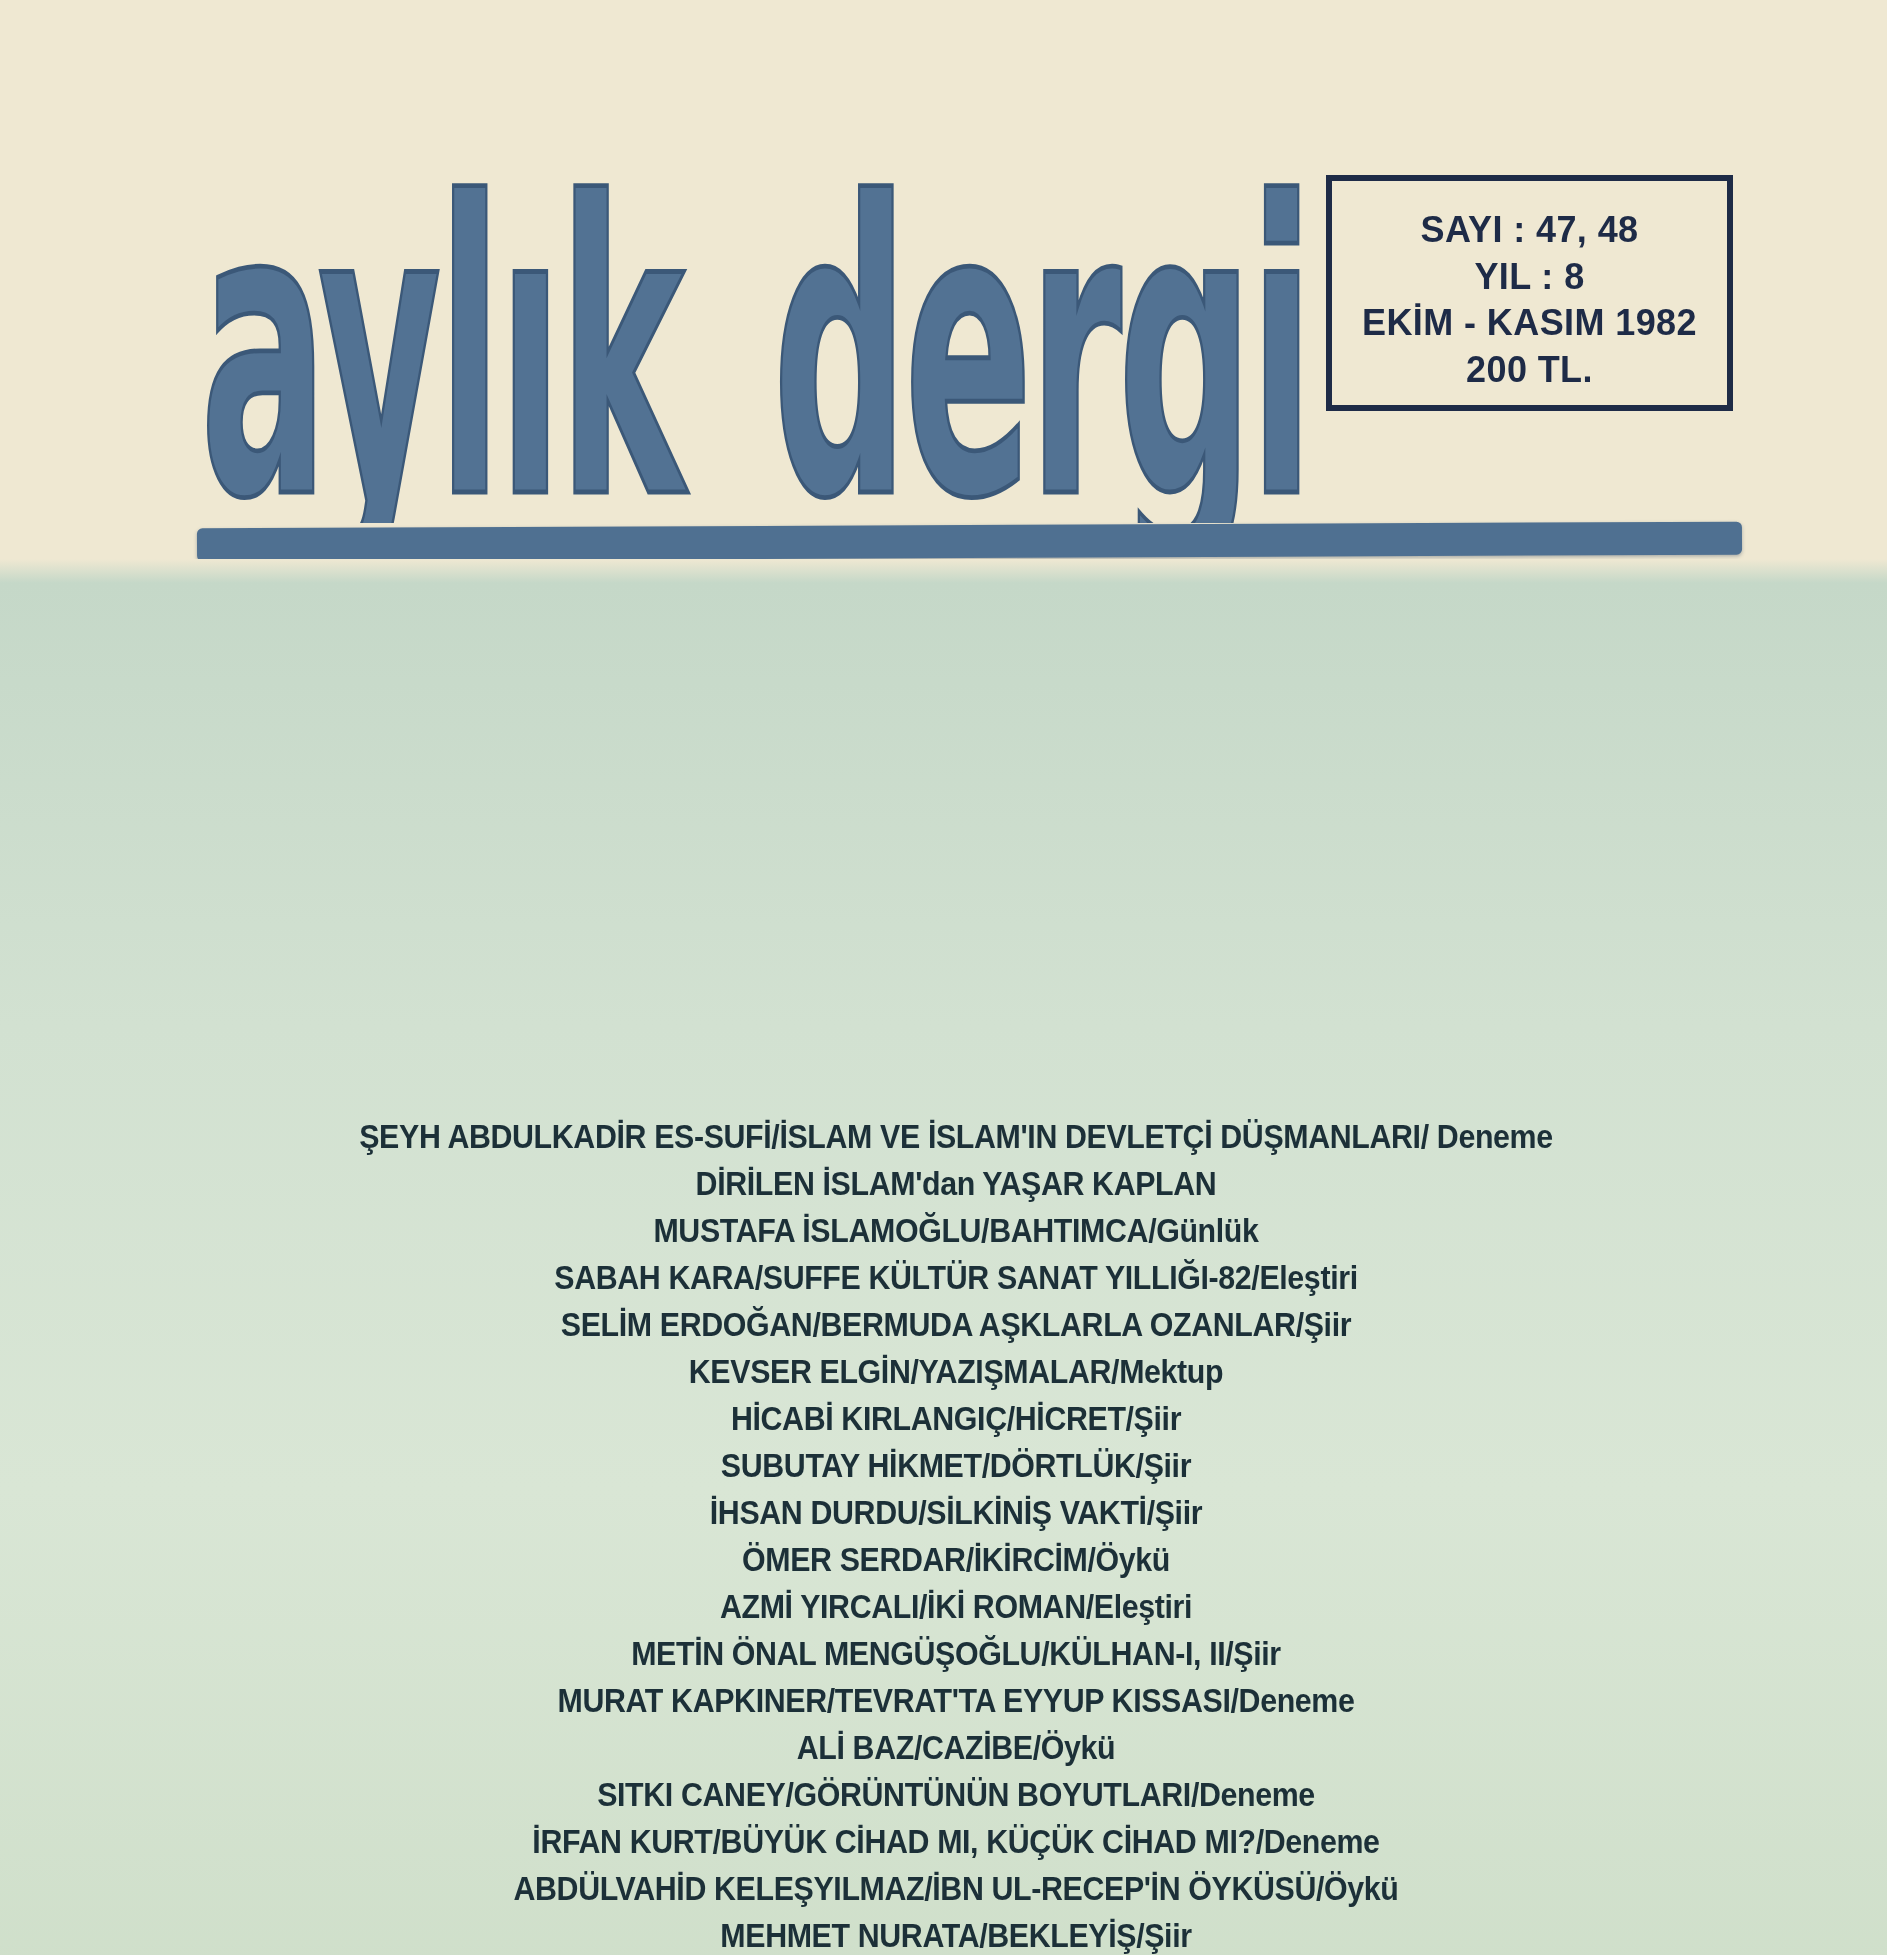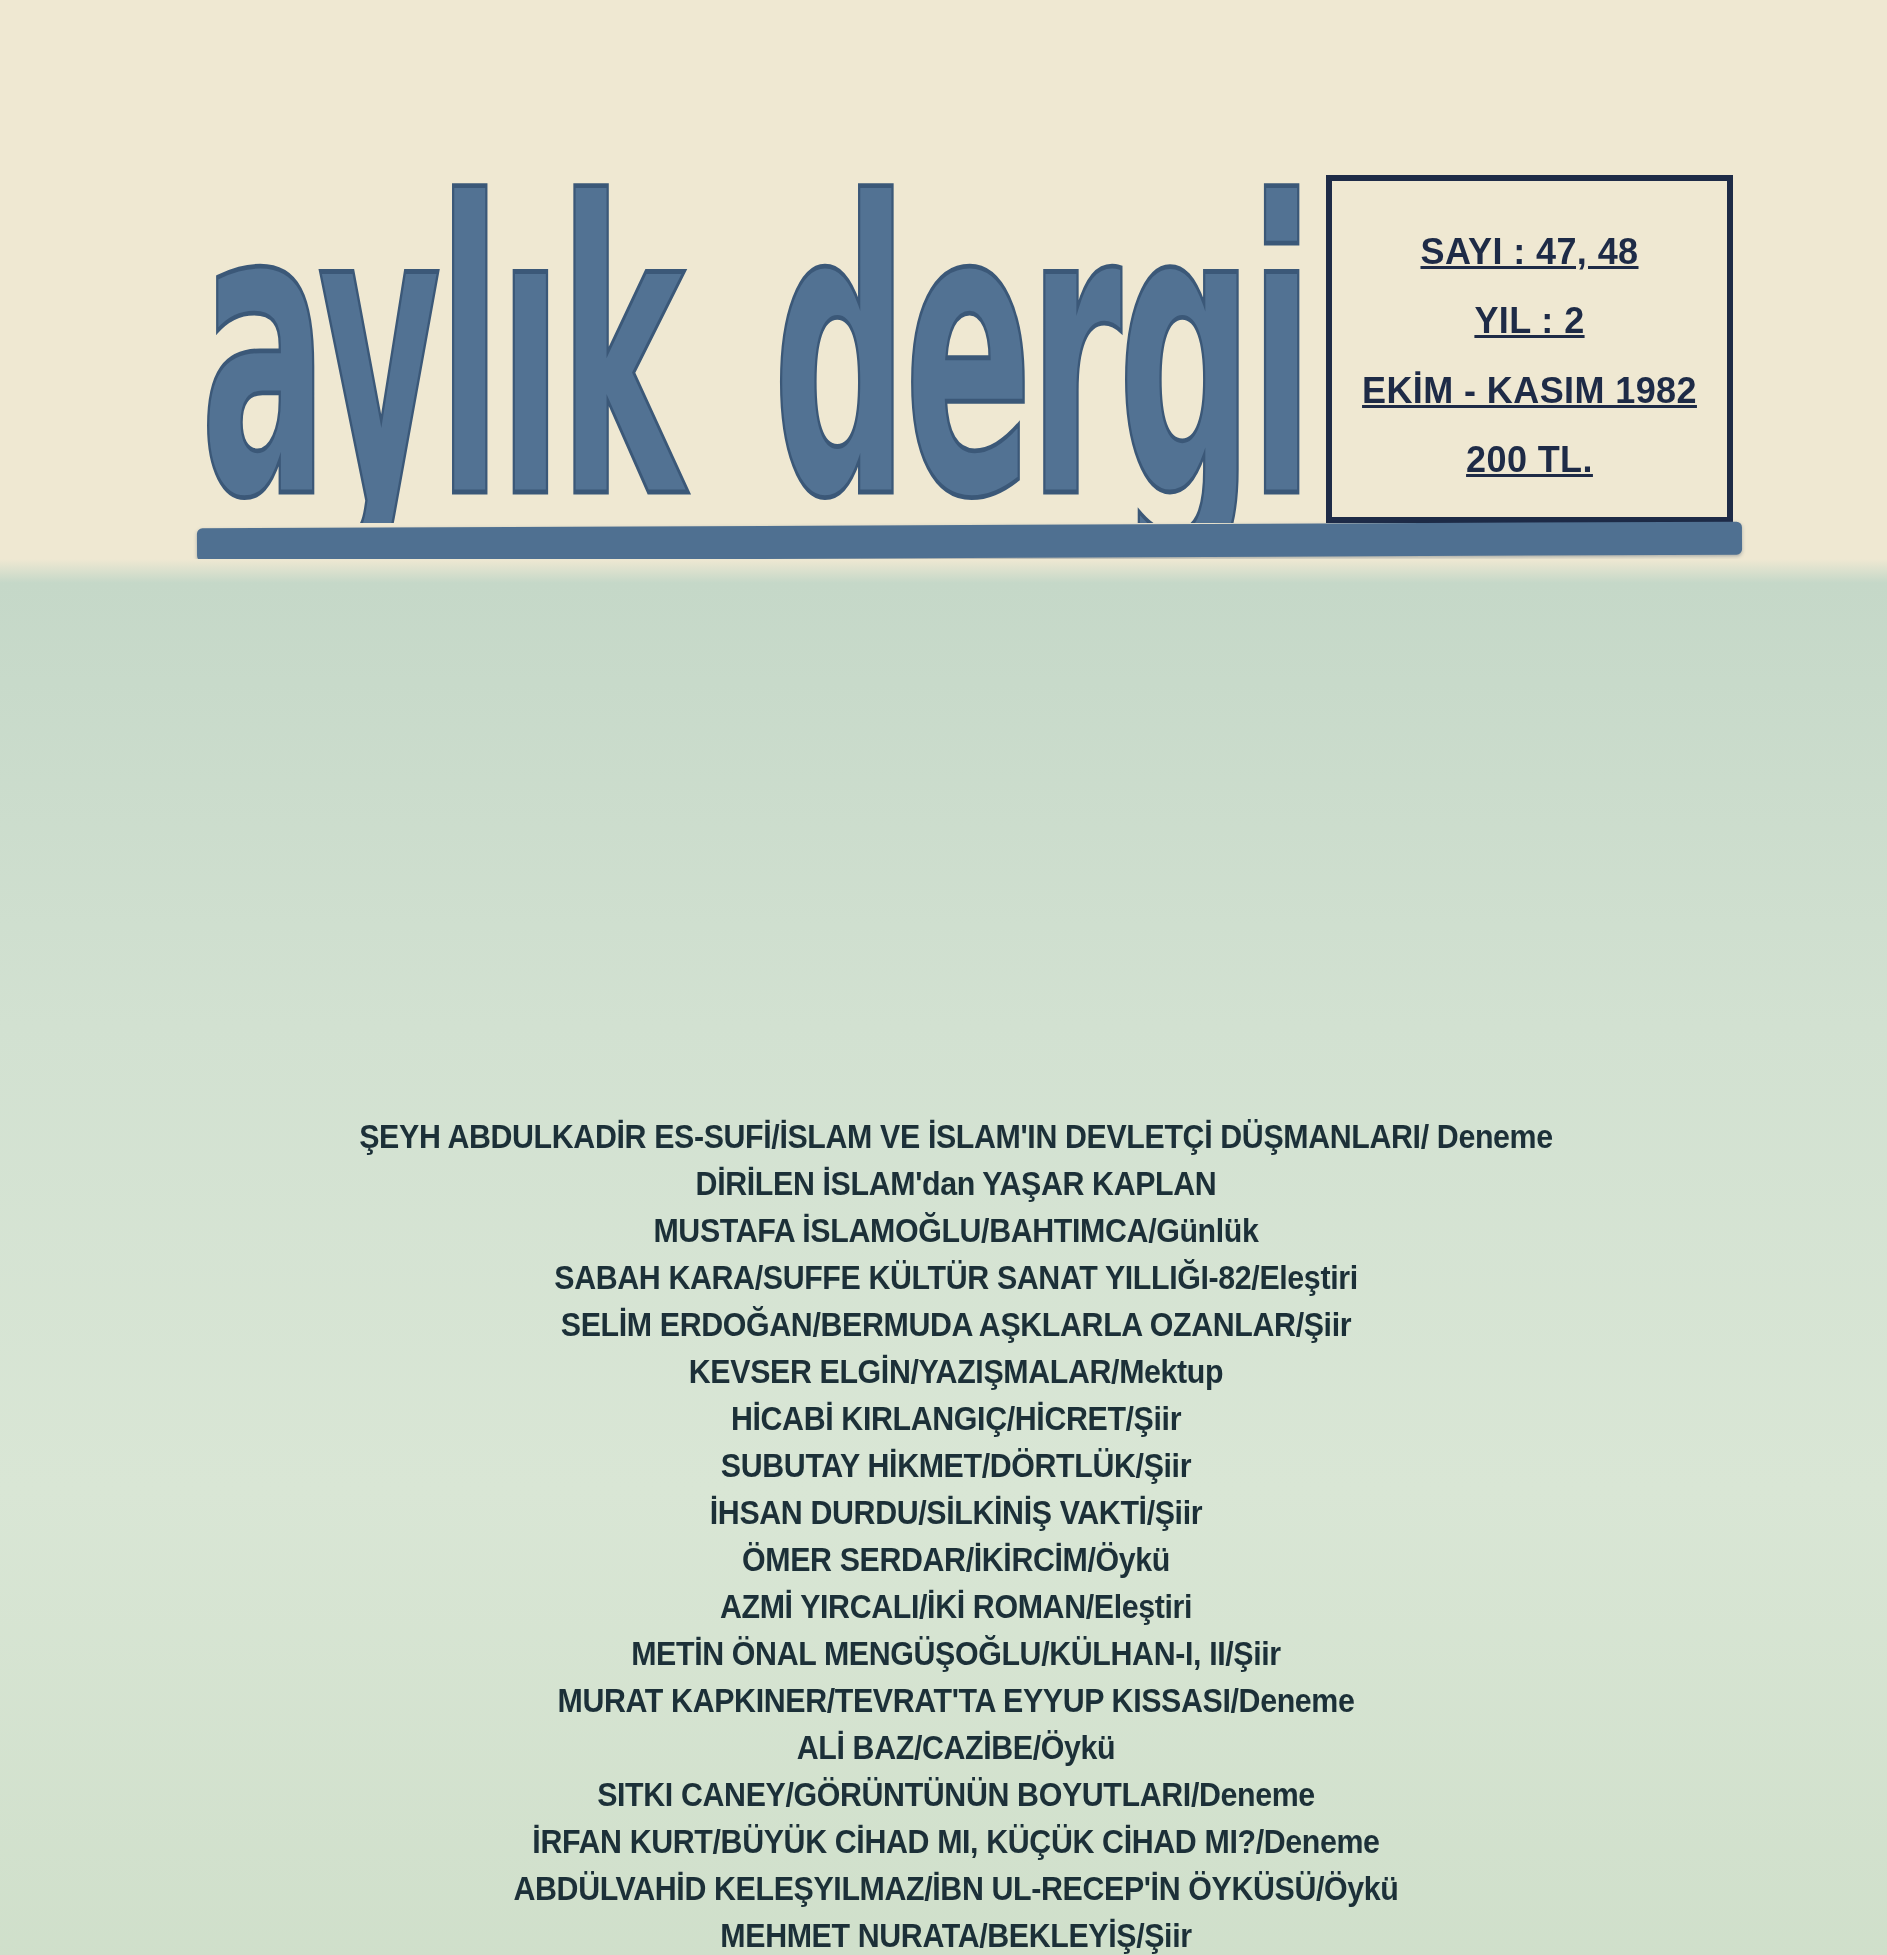--- a/index.html
+++ b/index.html
@@ -23,27 +23,26 @@
     font-weight:bold;
     font-size:168px;line-height:1.164;
     letter-spacing:-3.9px;word-spacing:27px;
     white-space:nowrap;
     color:#527293;
     -webkit-text-stroke:2px #3b5878;
     transform:scale(1.13,2.40);
     transform-origin:left top;
   }
   .issue-box{
-    position:absolute;left:1326px;top:175px;width:407px;height:348px;
+    position:absolute;left:1326px;top:175px;width:407px;height:236px;
     box-sizing:border-box;
     border:6.3px solid #1e2b47;
     display:flex;flex-direction:column;justify-content:space-evenly;align-items:center;
     padding:21.5px 3.9px 7.8px 3.9px;
     color:#1e2b47;
-    text-decoration:underline;
   }
   .issue-line{
     font-weight:bold;font-size:36px;line-height:1.1;
     letter-spacing:0.4px;white-space:nowrap;
   }
   .divider-bar{
     position:absolute;left:197px;top:525px;width:1545px;height:33px;
     background:#4f7091;border-radius:5.5px;
     box-shadow:0 1.6px 3.9px rgba(40,60,90,.35);
     transform:rotate(-0.25deg);
@@ -73,21 +72,21 @@
 <body>
 
 <div class="page">
 
   <div class="logo-wrap">
     <span class="logo-text">aylık dergi</span>
   </div>
 
   <div class="issue-box">
     <div class="issue-line">SAYI : 47, 48</div>
-    <div class="issue-line">YIL : 2</div>
+    <div class="issue-line">YIL : 8</div>
     <div class="issue-line">EKİM - KASIM 1982</div>
     <div class="issue-line">200 TL.</div>
   </div>
 
   <div class="divider-bar"></div>
 
   <div class="body-green"></div>
 
   <div class="toc">
     <div class="toc-line">ŞEYH ABDULKADİR ES-SUFİ/İSLAM VE İSLAM'IN DEVLETÇİ DÜŞMANLARI/ Deneme</div>

